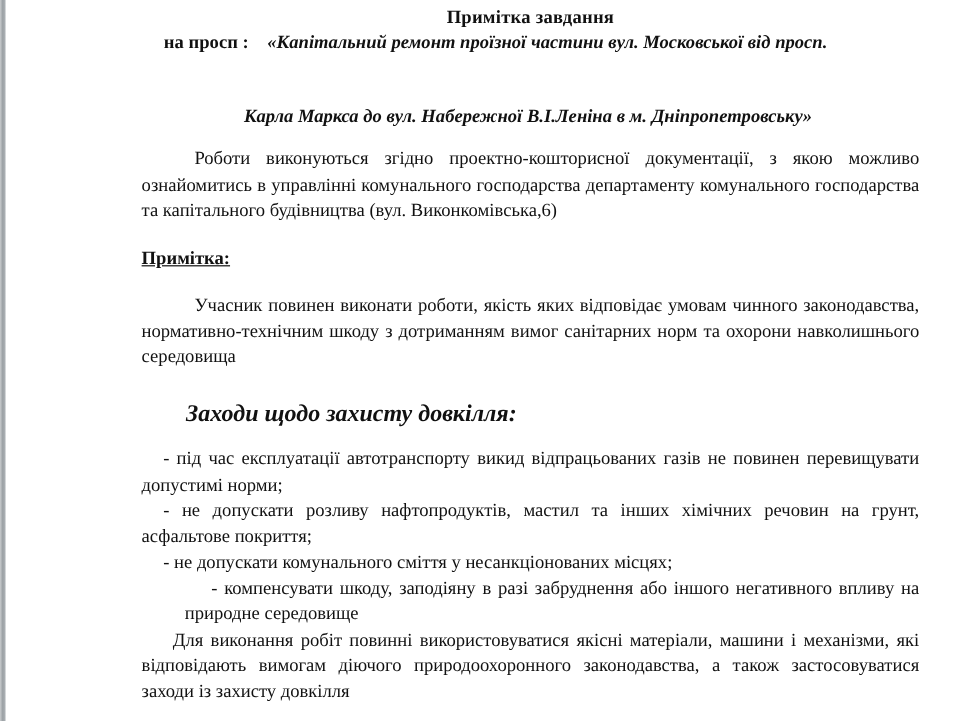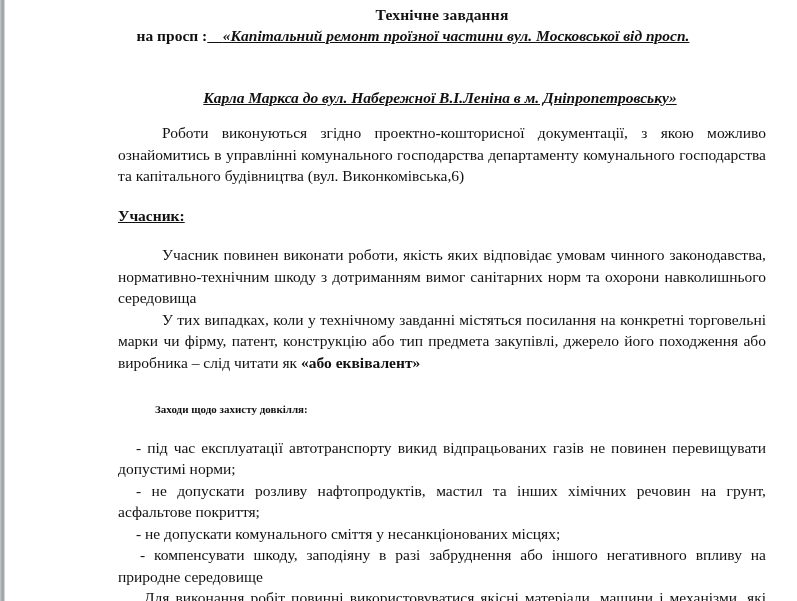--- a/index.html
+++ b/index.html
@@ -51,21 +51,21 @@
     margin-left: -58px;
   }
   .title-line-3 {
     font-size: 15.5px;
     line-height: 21px;
     white-space: nowrap;
     margin-left: -4px;
     margin-top: 41px;
   }
   .t-bold { font-weight: bold; }
-  .t-bolditalic { font-weight: bold; font-style: italic; text-decoration: underline; }
+  .t-bolditalic { font-weight: bold; font-style: italic; }
 
   
   .para {
     font-size: 15.5px;
     line-height: 21.5px;
     text-align: justify;
     text-justify: inter-word;
     margin: 0;
   }
   .para-indent { text-indent: 44px; }
@@ -79,75 +79,73 @@
   .note-heading {
     font-size: 15.5px;
     line-height: 21.5px;
     font-weight: bold;
     text-decoration: underline;
     display: inline-block;
   }
 
   
   .eco-heading {
-    font-size: 11px;
+    font-size: 20px;
     line-height: 21.5px;
     font-weight: bold;
+    font-style: italic;
     margin-left: 37px;
   }
 
   
   .bullet {
     font-size: 15.5px;
     line-height: 21.5px;
     text-align: justify;
     text-justify: inter-word;
     text-indent: 18px;
     margin: 0;
   }
-  .bullet.wide { text-indent: 22px; }
+  .bullet.wide { text-indent: 22px; margin-left: 36px; }
 </style>
 </head>
 <body>
 
 <div id="page">
 
   <div id="left-edge-strip"></div>
 
   <div id="content">
 
     <div class="title-block">
-      <div class="title-line-1">Технічне завдання</div>
+      <div class="title-line-1">Примітка завдання</div>
 
       <div class="title-line-2">
         <span class="t-bold">на просп :</span><span class="t-bolditalic">&nbsp;&nbsp;&nbsp;&nbsp;</span><span class="t-bolditalic">«Капітальний  ремонт проїзної частини вул. Московської від просп.</span>
       </div>
 
       <div class="title-line-3">
         <span class="t-bolditalic">Карла Маркса до вул. Набережної В.І.Леніна в м. Дніпропетровську»</span>
       </div>
     </div>
 
     <div class="spacer-14"></div>
 
     <p class="para para-indent">Роботи виконуються згідно проектно-кошторисної документації, з якою  можливо ознайомитись в    управлінні комунального господарства    департаменту комунального господарства та капітального будівництва  (вул. Виконкомівська,6)</p>
 
     <div class="spacer-18"></div>
 
     <div>
-      <span class="note-heading">Учасник:</span>
+      <span class="note-heading">Примітка:</span>
     </div>
 
     <div class="spacer-18"></div>
 
     <p class="para para-indent">Учасник повинен виконати роботи, якість яких відповідає умовам    чинного законодавства, нормативно-технічним шкоду  з дотриманням вимог  санітарних норм та охорони навколишнього середовища</p>
 
-    <p class="para para-indent">
-      <span>У тих випадках, коли у технічному завданні містяться посилання на конкретні торговельні марки чи фірму, патент, конструкцію або тип предмета закупівлі, джерело його походження або виробника – слід читати як </span><span class="t-bold">«або еквівалент»</span>
-    </p>
 
     <div class="spacer-26"></div>
 
     <div class="eco-heading">Заходи щодо захисту довкілля:</div>
 
     <div class="spacer-16"></div>
 
     <p class="bullet">- під час експлуатації автотранспорту викид відпрацьованих газів не повинен перевищувати допустимі норми;</p>
     <p class="bullet">- не допускати розливу нафтопродуктів, мастил та інших хімічних речовин на грунт, асфальтове покриття;</p>
     <p class="bullet">- не допускати комунального сміття у несанкціонованих місцях;</p>

